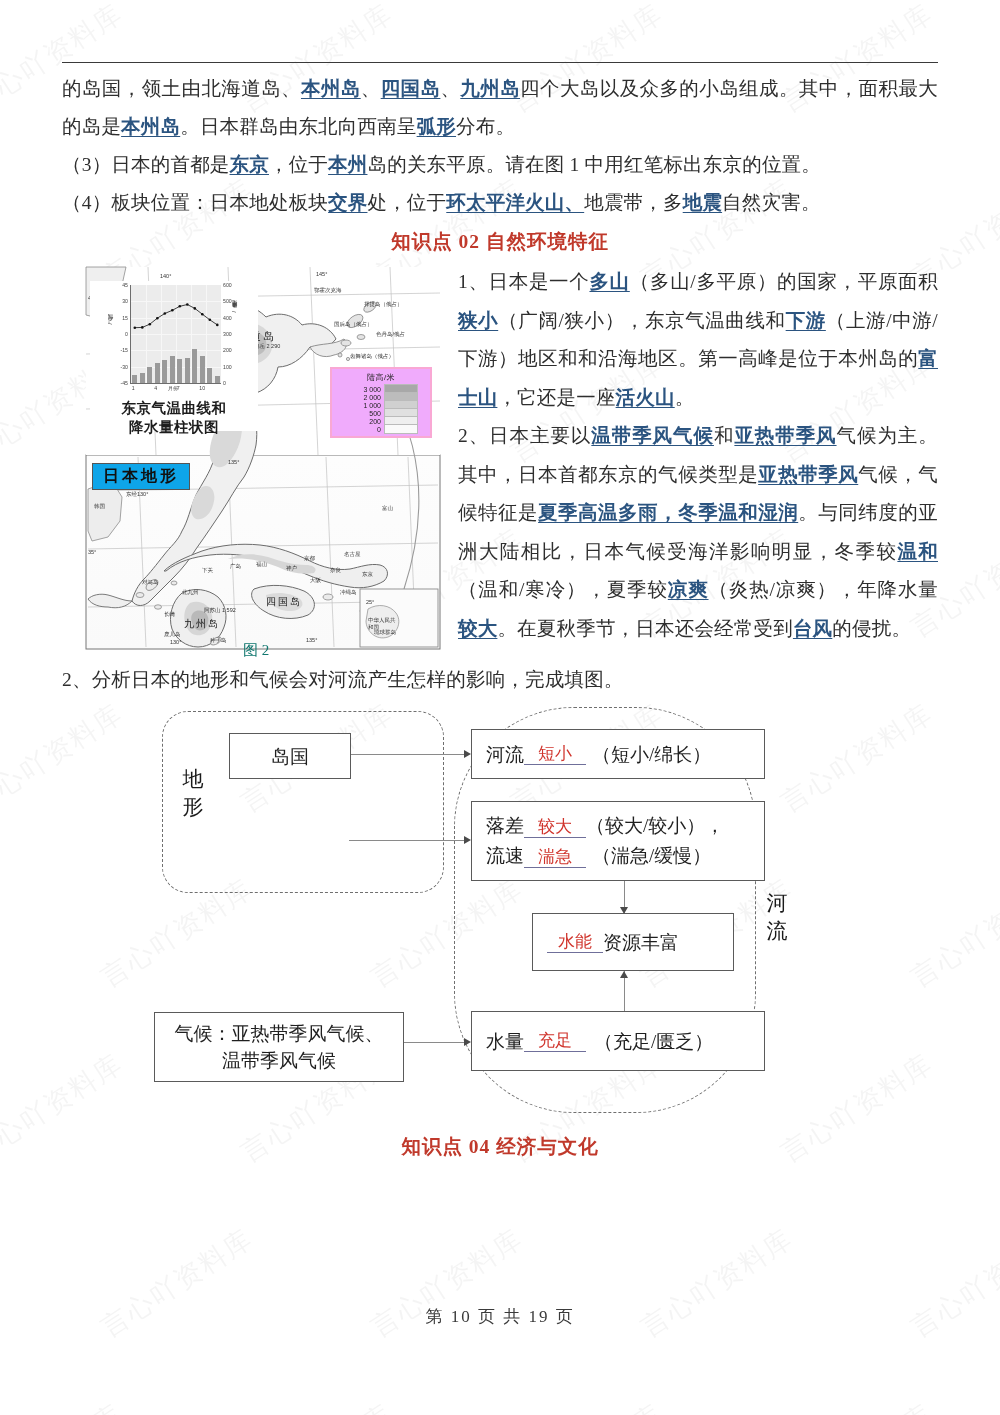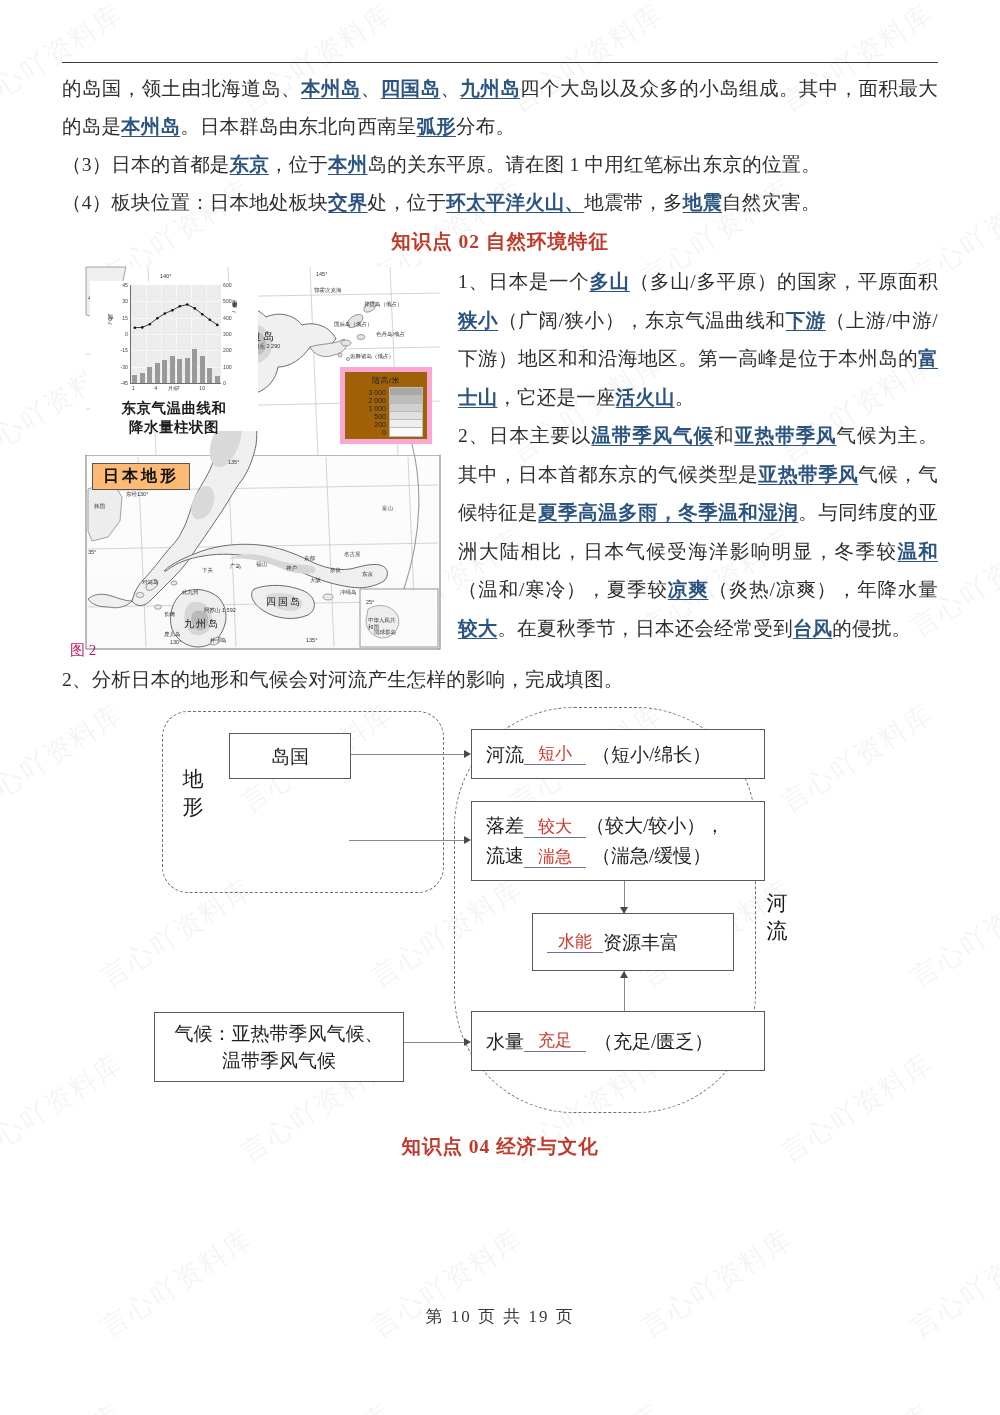--- a/index.html
+++ b/index.html
@@ -52,21 +52,21 @@
     font-size:19.5px;
     letter-spacing:1px;
   }
 
   
   .twocol{position:relative;height:400px;margin-top:4px;}
   .figwrap{position:absolute;left:8px;top:0;width:372px;height:392px;}
   .rightcol{position:absolute;left:396px;top:4px;width:480px;}
   .rightcol .para{line-height:38.5px;font-size:19.5px;}
   .mapfull{position:absolute;left:8px;top:0;width:364px;height:392px;overflow:hidden;}
-  .fig-caption{position:absolute;left:0;top:382px;width:372px;text-align:left;font-size:15px;color:#be185d;}
+  .fig-caption{position:absolute;left:0;top:382px;width:372px;text-align:center;font-size:15px;color:#0f766e;}
 
   
   .climate{
     position:absolute;left:20px;top:22px;width:168px;height:150px;
     background:#fff;z-index:3;
   }
   .climate .ctitle{
     position:absolute;left:-4px;top:118px;width:176px;text-align:center;
     font-size:14.5px;color:#1d1d1d;line-height:19px;letter-spacing:.5px;
     font-weight:600;
@@ -79,26 +79,26 @@
   .gridv{position:absolute;top:0;height:100%;width:0;border-left:1px solid #f7f7f7;}
   .bar{position:absolute;bottom:0;width:6px;background:#9a9a9a;}
   .axlbl{position:absolute;font-size:5.2px;color:#444;font-family:"Liberation Sans",sans-serif;}
   .axleft{position:absolute;left:16px;top:36px;font-size:5.4px;color:#444;writing-mode:vertical-rl;transform:rotate(180deg);font-family:"Liberation Sans",sans-serif;}
   .axright{position:absolute;left:140px;top:30px;font-size:5.4px;color:#444;writing-mode:vertical-rl;transform:rotate(180deg);font-family:"Liberation Sans",sans-serif;}
   .xmonth{position:absolute;left:78px;top:104px;font-size:5px;color:#444;font-family:"Liberation Sans",sans-serif;}
 
   
   .maplabel{
     position:absolute;left:14px;top:12px;z-index:4;
-    background:#fdba74;border:1px solid #555;padding:2px 10px;
+    background:#0ea5e9;border:1px solid #555;padding:2px 10px;
     font-size:16px;font-weight:700;letter-spacing:3px;color:#111;
   }
   .legendbox{
     position:absolute;right:6px;top:80px;z-index:4;
-    background:#a16207;border:5px solid #f9a8d4;padding:3px 4px;width:74px;
+    background:#f0abfc;border:2px solid #f9a8d4;padding:3px 12px;width:74px;
     font-size:7px;color:#222;font-family:"Liberation Sans",sans-serif;
   }
   .legendbox .lgt{text-align:center;font-size:8px;margin-bottom:2px;letter-spacing:.5px;}
   .lgrow{display:flex;align-items:center;justify-content:flex-end;height:8px;}
   .lgrow span{width:28px;text-align:right;padding-right:3px;font-size:7px;}
   .lgrow i{display:block;width:32px;height:7.5px;border:.5px solid #bbb;}
 
   .ocean-lbl{position:absolute;font-size:12px;color:#3c3c3c;writing-mode:vertical-rl;letter-spacing:5px;z-index:3;}
   .isl-lbl{position:absolute;font-size:11px;color:#1a1a1a;z-index:3;letter-spacing:2px;}
   .tiny-lbl{position:absolute;font-size:5.5px;color:#333;z-index:3;font-family:"Liberation Sans",sans-serif;}

